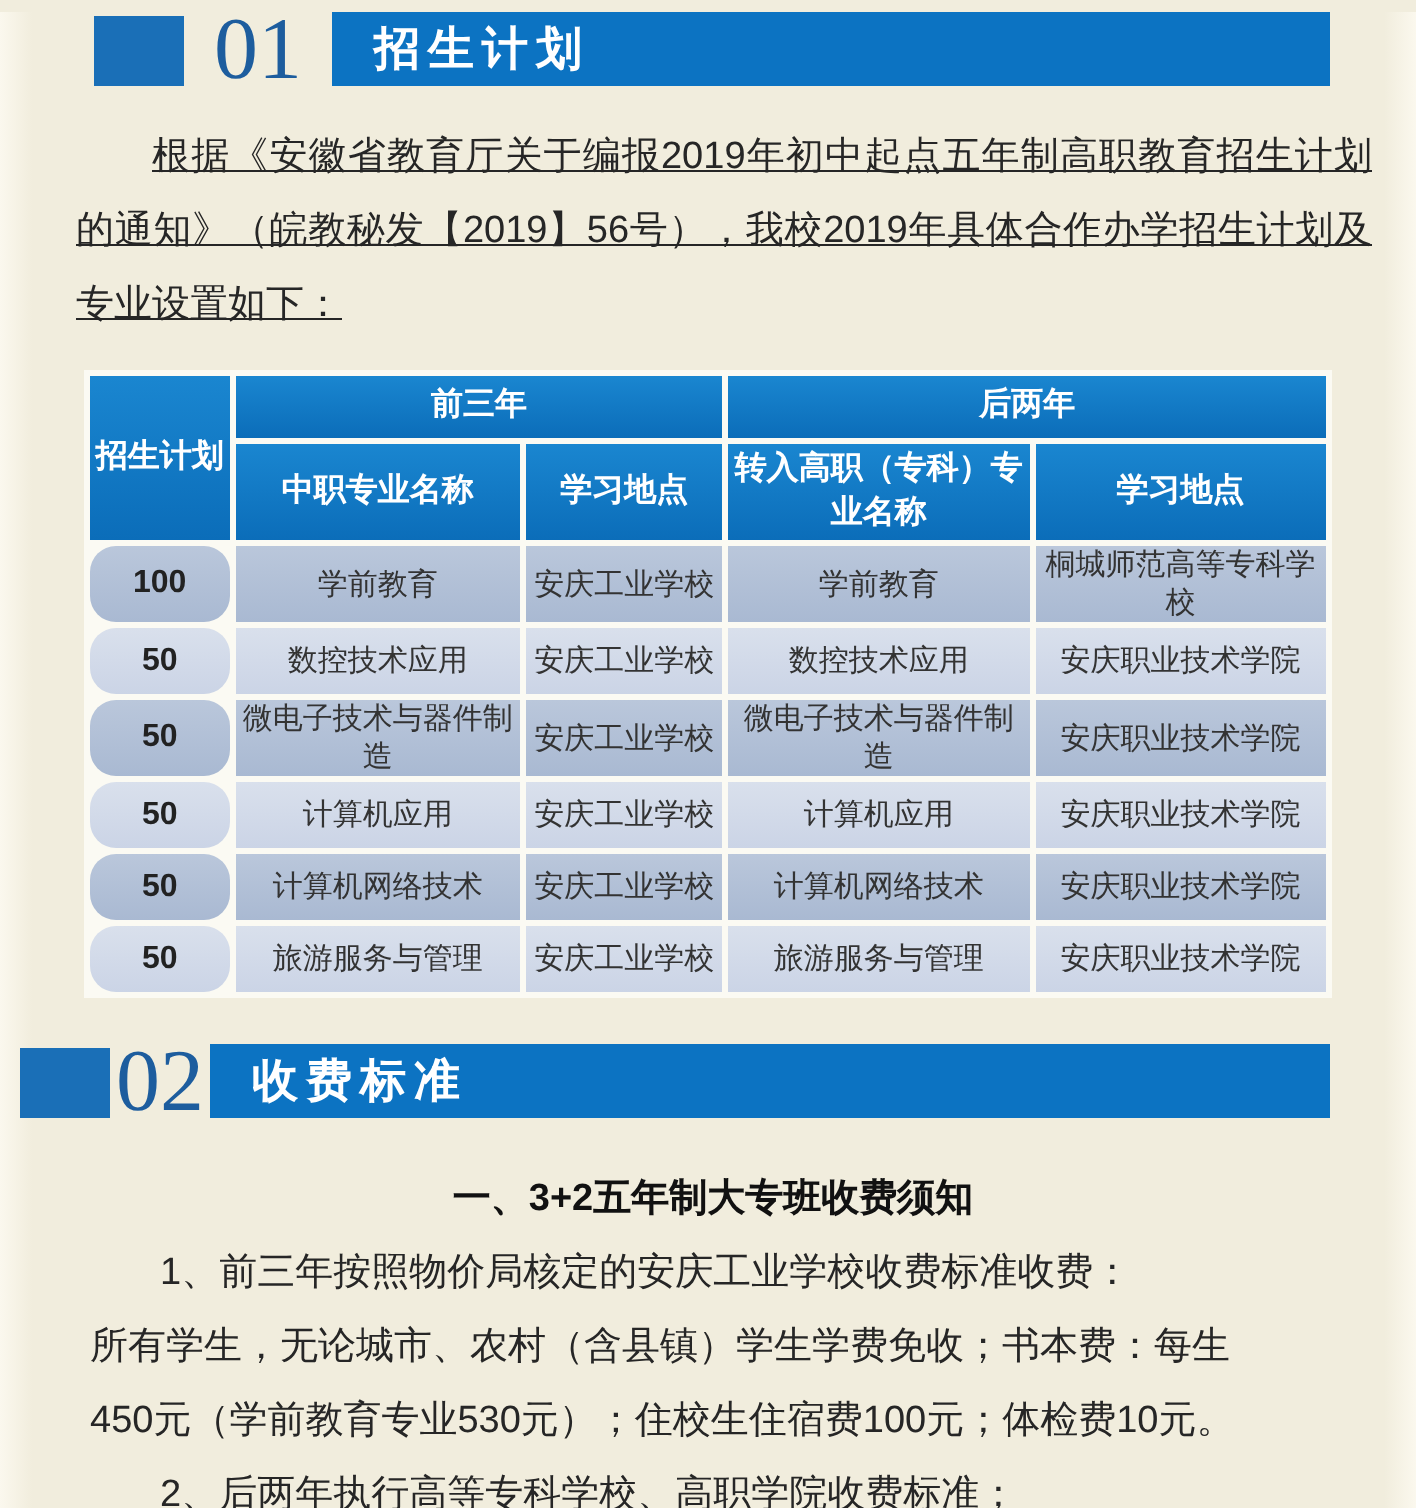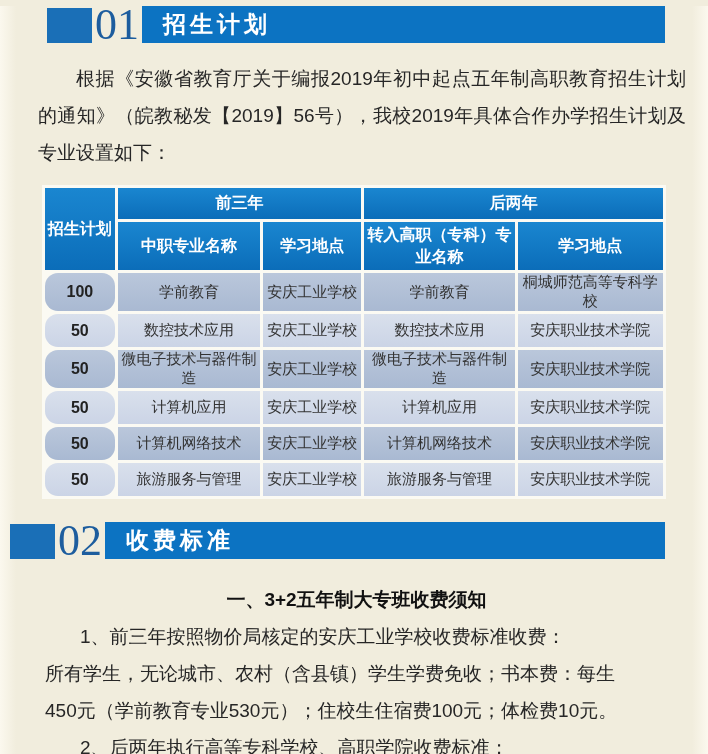--- a/index.html
+++ b/index.html
@@ -20,28 +20,28 @@
   .sec-head .num {
     font-family:"Liberation Serif","DejaVu Serif",serif;
     font-size:44px; line-height:38px; color:#1d5d9e;
     padding:0 3px 0 3px; white-space:nowrap;
   }
   .sec-head .bar {
     flex:1; background:#0c73c2; color:#ffffff;
     font-weight:bold; font-size:23px; letter-spacing:4px;
     line-height:37px; padding-left:21px; white-space:nowrap;
   }
-  #sec1-head { padding-top:0; margin-top:6px; }
+  #sec1-head { padding-top:0; margin-top:6px;gap:12px; }
   #sec2-head { margin-top:23px;margin-left:10px; }
 
   
   .intro {
     margin:17px 22px 0 38px;
     font-size:19px; line-height:37px; color:#262626;
-    text-indent:2em; text-align:justify;
+    text-indent:2em; text-align:justify;text-decoration:underline;
   }
 
   
   .table-wrap { margin:14px 42px 0 42px; background:#fbfaf3; }
   table { width:100%; border-collapse:separate; border-spacing:3px; table-layout:fixed; }
   th, td { text-align:center; vertical-align:middle; padding:0 2px; }
   thead th {
     background:linear-gradient(180deg,#1a86d0 0%,#0b6db9 100%);
     color:#ffffff; font-weight:bold; font-size:16px; line-height:1.4;
   }

